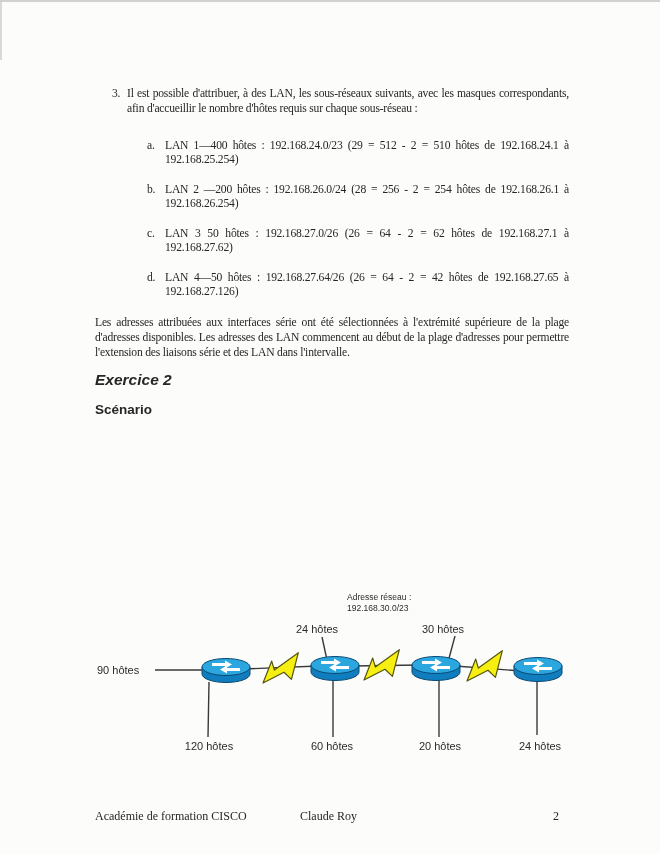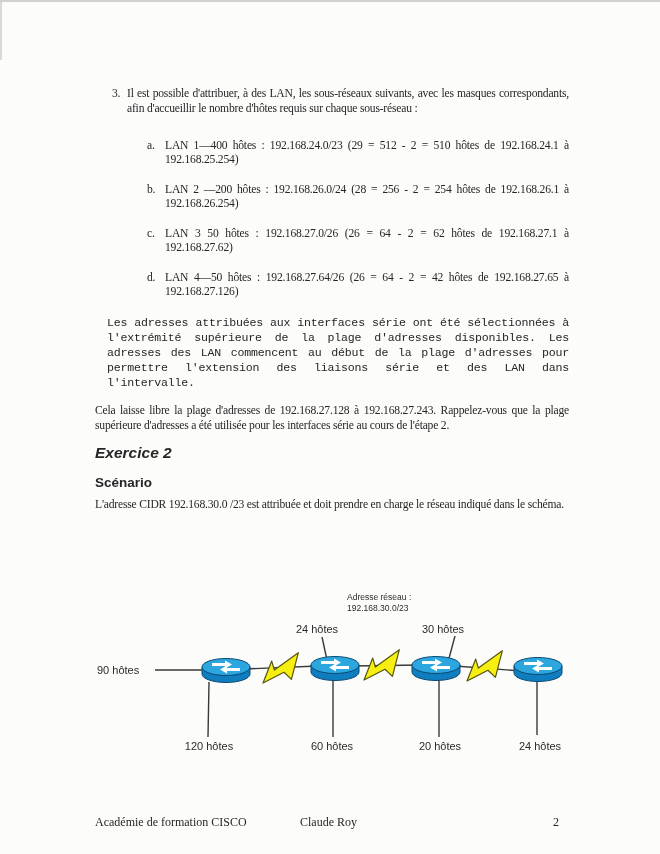--- a/index.html
+++ b/index.html
@@ -12,34 +12,34 @@
   .scan-edge-left{position:absolute;top:0;left:0;width:2px;height:60px;background:#cfcfcf;opacity:.8;}
   .content{position:absolute;left:95px;top:86px;width:474px;font-size:11.6px;line-height:15px;letter-spacing:-0.2px;}
   .item3{display:flex;}
   .item3 .num{width:15px;margin-left:17px;flex:none;}
   .item3 .txt{flex:1;text-align:justify;}
   .subitems{margin-top:23px;}
   .sub{display:flex;margin-left:52px;margin-bottom:16px;line-height:14px;}
   .sub .letter{width:18px;flex:none;}
   .sub .txt{flex:1;text-align:justify;}
   .remarque-title{font-weight:bold;margin-top:21px;}
-  p.body{margin:11px 0 0 12px;text-align:justify;font-family:Liberation Mono, monospace;}
+  p.body{margin:11px 0 0 0;text-align:justify;}
   p.body2{margin:13px 0 0 0;text-align:justify;}
   .h-ex{font-family:"Liberation Sans", sans-serif;font-style:italic;font-weight:bold;
         font-size:15.5px;line-height:19px;margin-top:10px;letter-spacing:0;}
   .p-ex{margin:4px 0 0 0;}
   .h-sc{font-family:"Liberation Sans", sans-serif;font-weight:bold;font-size:13.5px;
         line-height:17px;margin-top:12px;letter-spacing:0;}
   .p-sc{margin:6px 0 0 0;text-align:justify;}
   .diagram{position:absolute;left:0;top:583px;width:660px;height:200px;}
   .diagram text{font-family:"Liberation Sans", sans-serif;fill:#2b2b2b;}
   .lbl{font-size:11px;}
   .addr{font-size:8.5px;fill:#3a3a3a;}
   .footer{position:absolute;left:95px;top:805px;width:474px;height:16px;font-size:12px;}
-  .footer span{position:absolute;top:10px;white-space:nowrap;}
+  .footer span{position:absolute;top:4px;white-space:nowrap;}
   .f-left{left:0;}
   .f-center{left:205px;}
   .f-right{left:458px;}
 </style>
 </head>
 <body>
 
 <div class="page">
   <div class="scan-edge-top"></div>
   <div class="scan-edge-left"></div>
@@ -64,26 +64,24 @@
         <span class="letter">c.</span>
         <div class="txt">LAN 3  50 hôtes : 192.168.27.0/26 (26 = 64 - 2 = 62 hôtes de 192.168.27.1 à 192.168.27.62)</div>
       </div>
       <div class="sub">
         <span class="letter">d.</span>
         <div class="txt">LAN 4—50 hôtes : 192.168.27.64/26 (26 = 64 - 2 = 42 hôtes de 192.168.27.65 à 192.168.27.126)</div>
       </div>
     </div>
 
     <p class="body">Les adresses attribuées aux interfaces série ont été sélectionnées à l'extrémité supérieure de la plage d'adresses disponibles. Les adresses des LAN commencent au début de la plage d'adresses pour permettre l'extension des liaisons série et des LAN dans l'intervalle.</p>
-    <p class="body2">Cela laisse libre la plage d'adresses de 192.168.27.128 à 192.168.27.243. Rappelez-vous que la plage supérieure d'adresses a été utilisée pour les interfaces série au cours de l'étape 2.</p>
 
     <div class="h-ex">Exercice 2</div>
 
     <div class="h-sc">Scénario</div>
-    <p class="p-sc">L'adresse CIDR 192.168.30.0 /23 est attribuée et doit prendre en charge le réseau indiqué dans le schéma.</p>
   </div>
 
   <svg class="diagram" width="660" height="200" viewBox="0 0 660 200" xmlns="http://www.w3.org/2000/svg">
     <defs>
       <g id="router-icon">
         <path d="M1 10 v7 a24 8.5 0 0 0 48 0 v-7" stroke="#0a4a73" stroke-width="1" fill="#0f7dbe"></path>
         <ellipse cx="25" cy="10" rx="24" ry="8.5" stroke="#0a4a73" stroke-width="1" fill="#2ba6de"></ellipse>
         <polygon points="11,6 24,6 24,3.5 31,7.5 24,11.5 24,9 11,9" fill="#ffffff"></polygon>
         <polygon points="39,11 26,11 26,8.5 19,12.5 26,16.5 26,14 39,14" fill="#ffffff"></polygon>
       </g>

